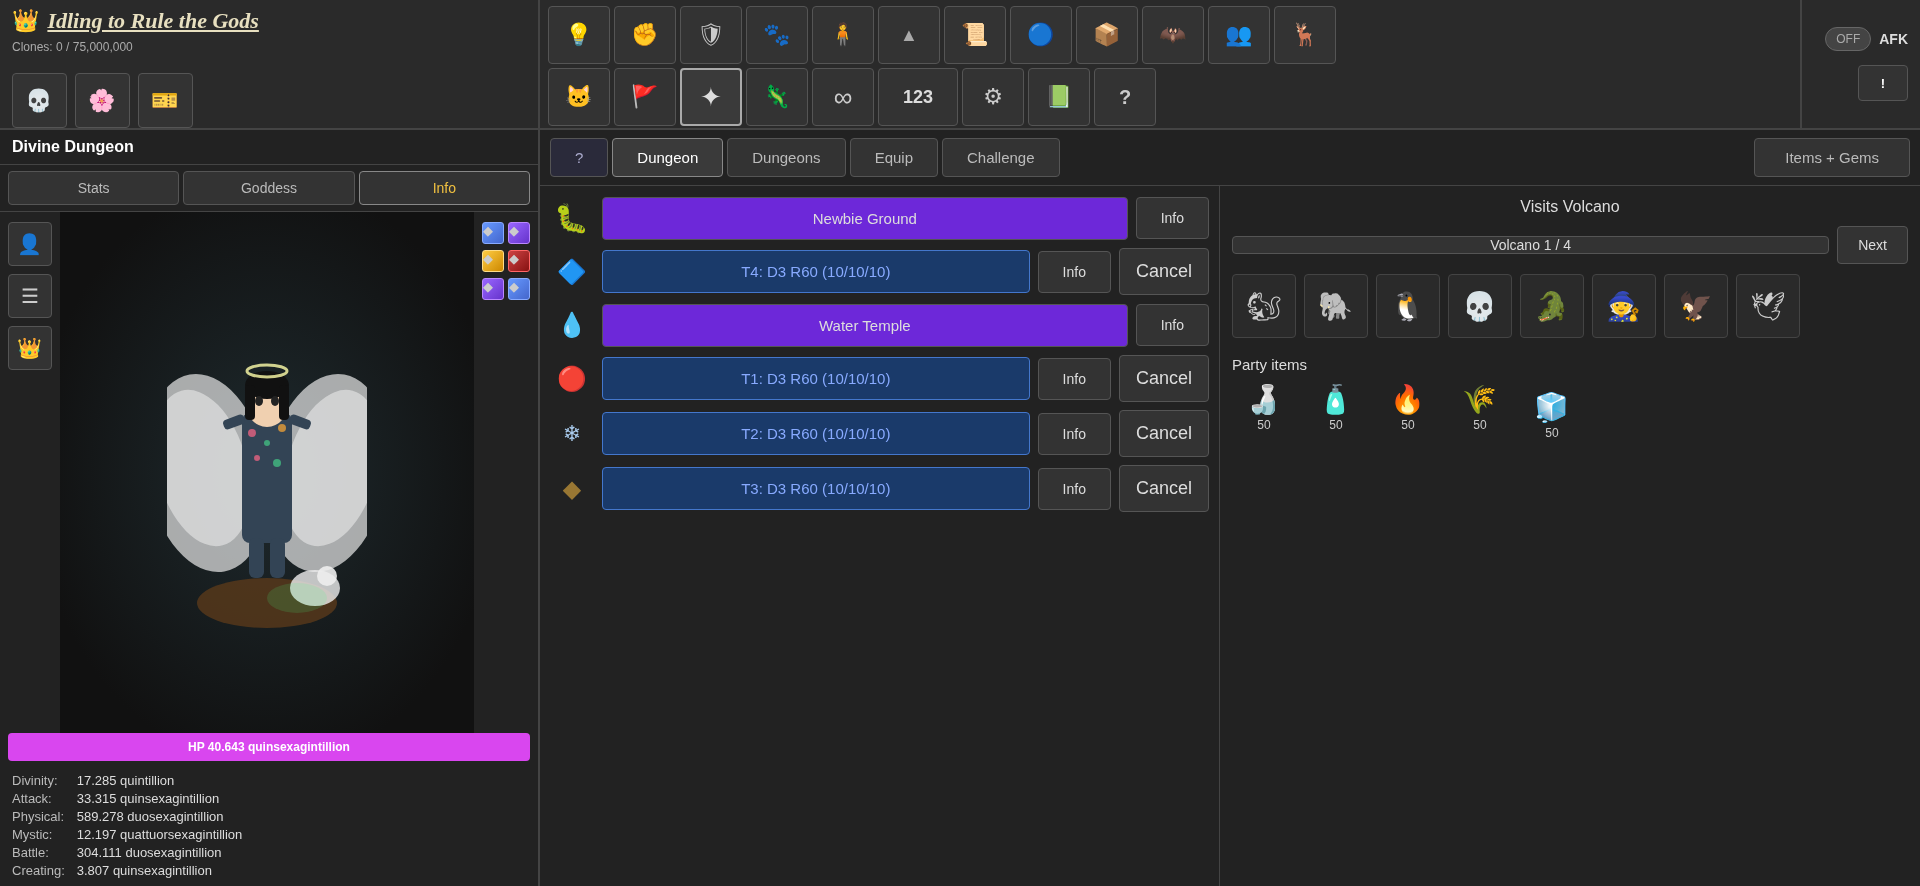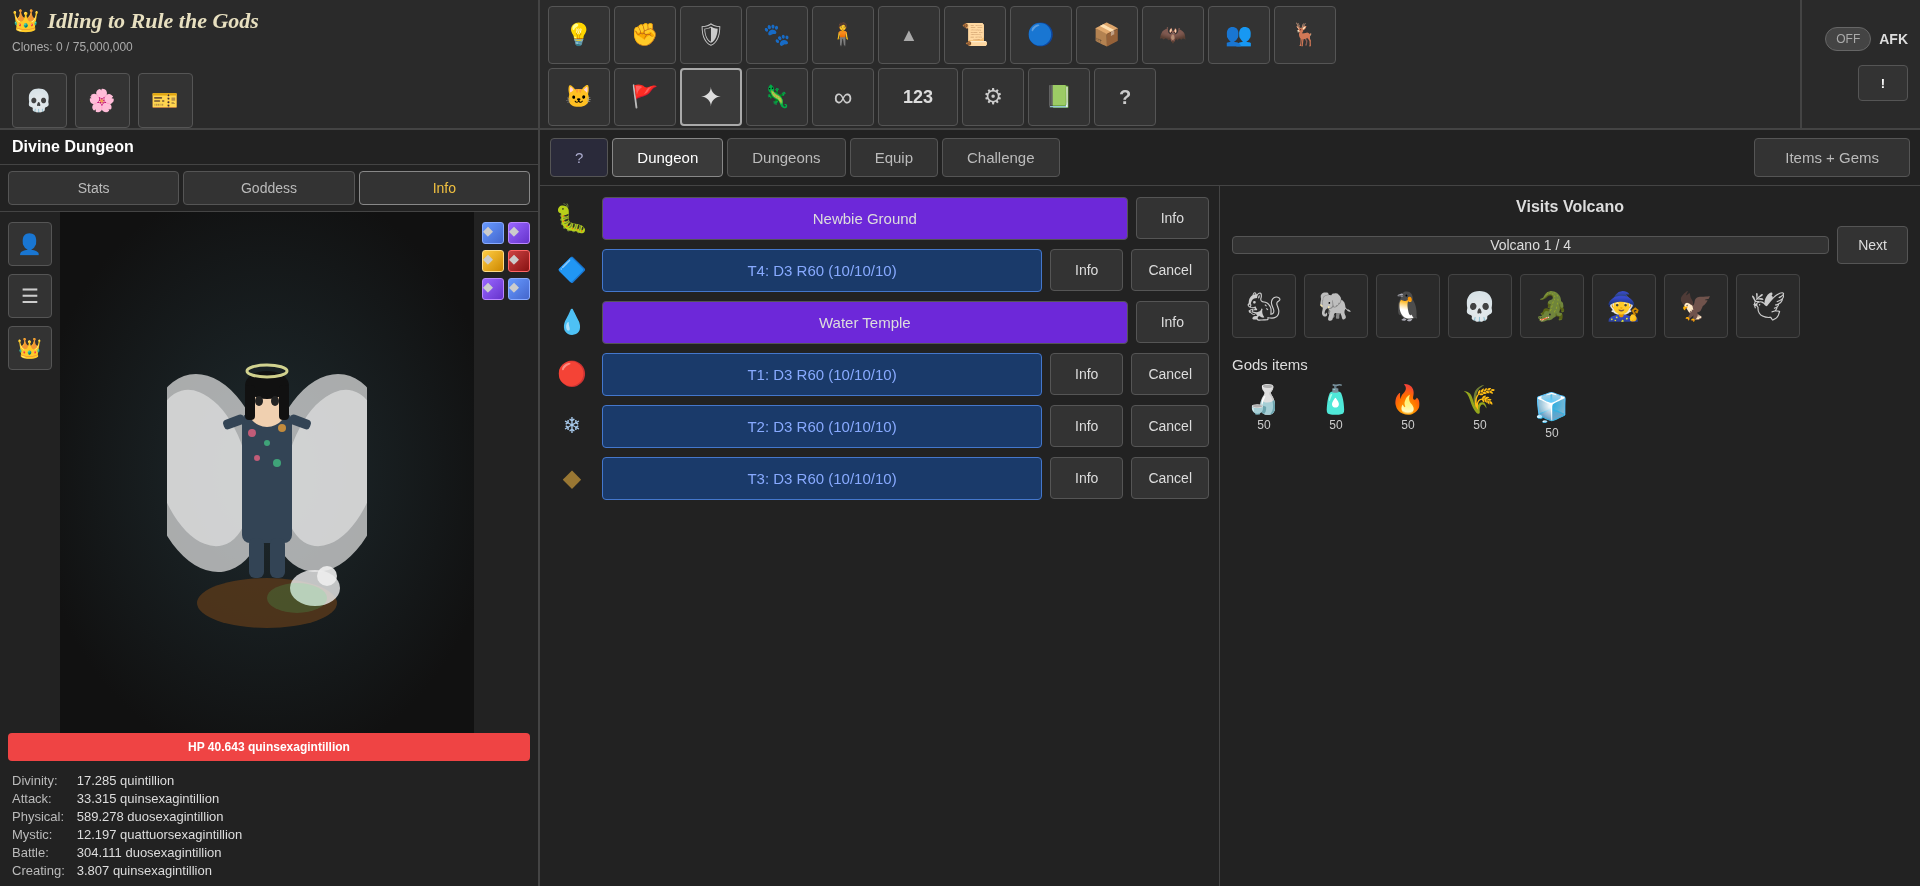--- a/index.html
+++ b/index.html
@@ -40,20 +40,21 @@
     }
 
     .crown-icon { font-size: 22px; color: #f0c040; }
 
     .game-title {
       font-family: Georgia, serif;
       font-style: italic;
       font-size: 22px;
       color: #e8e0c0;
       font-weight: bold;
+      text-decoration: underline;
     }
 
     .clones-row {
       font-size: 12px;
       color: #aaa;
       margin-bottom: 19px;
     }
 
     .top-items-row {
       display: flex;
@@ -255,21 +256,21 @@
       display: inline-block;
     }
 
     
     .hp-bar-container {
       margin: 0 8px;
       margin-bottom: 4px;
     }
 
     .hp-bar {
-      background: #ef4444;
+      background: #d946ef;
       height: 28px;
       border-radius: 4px;
       display: flex;
       align-items: center;
       justify-content: center;
       font-size: 12px;
       color: #fff;
       font-weight: bold;
     }
 
@@ -391,38 +392,37 @@
       font-size: 14px;
       color: #ddd;
     }
 
     .dungeon-cancel-btn {
       padding: 12px 16px;
       background: #333;
       border: 1px solid #555;
       border-radius: 4px;
       cursor: pointer;
-      font-size: 14px;
+      font-size: 18px;
       color: #ddd;
     }
 
     
     .volcano-panel {
       flex: 1;
       padding: 12px;
       display: flex;
       flex-direction: column;
       gap: 10px;
     }
 
     .volcano-title {
       font-size: 16px;
       color: #ddd;
       text-align: center;
-      font-weight: bold;
     }
 
     .volcano-nav {
       display: flex;
       gap: 8px;
       align-items: center;
     }
 
     .volcano-nav-btn {
       flex: 1;
@@ -717,21 +717,21 @@
           <div class="monster-item">🐿</div>
           <div class="monster-item">🐘</div>
           <div class="monster-item">🐧</div>
           <div class="monster-item">💀</div>
           <div class="monster-item">🐊</div>
           <div class="monster-item">🧙</div>
           <div class="monster-item">🦅</div>
           <div class="monster-item">🕊</div>
         </div>
 
-        <div class="party-items-title">Gods items</div>
+        <div class="party-items-title">Party items</div>
 
         <div class="party-items-grid">
           <div class="party-item">
             <span>🍶</span>
             <span class="party-item-count">50</span>
           </div>
           <div class="party-item">
             <span>🧴</span>
             <span class="party-item-count">50</span>
           </div>

